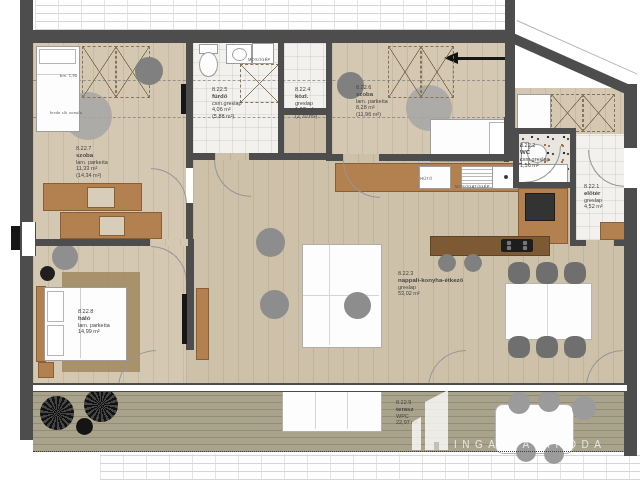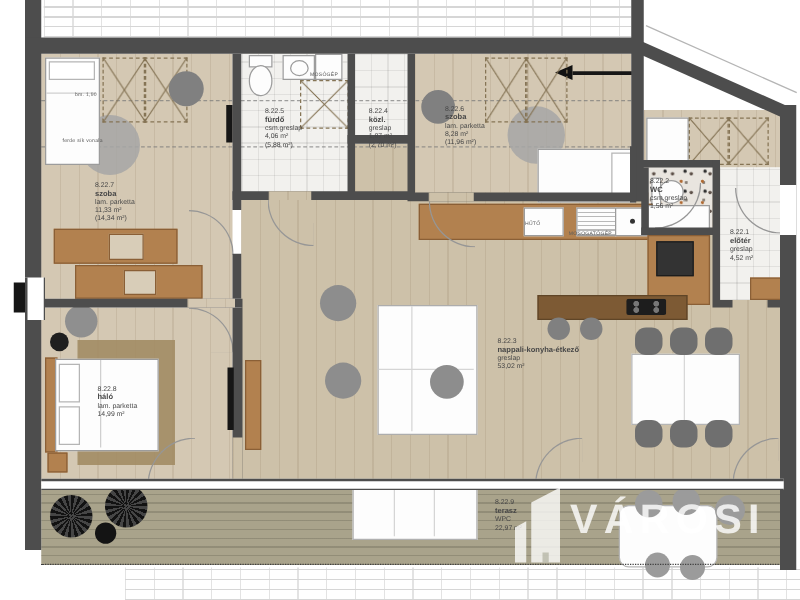--- a/index.html
+++ b/index.html
@@ -279,15 +279,15 @@
   <div class="tiny" style="left:420px;top:176px">HŰTŐ</div>
   <div class="tiny" style="left:455px;top:184px">MOSOGATÓGÉP</div>
 
   <div class="wm" style="left:410px;top:386px;width:42px;height:66px">
     <svg width="42" height="66" viewBox="0 0 42 66">
       <polygon points="2,64 2,36 11,31 11,64" fill="rgba(255,255,255,0.78)"></polygon>
       <polygon points="15,64 15,16 38,4 38,64" fill="rgba(255,255,255,0.78)"></polygon>
       <rect x="24" y="56" width="5" height="8" fill="rgba(160,160,140,0.55)"></rect>
     </svg>
   </div>
-  <div class="wm wm-brand" style="left:456px;top:396px">VÁROSI</div>
+  <div class="wm wm-sub" style="left:454px;top:439px">INGATLANIRODA</div>
 
 </div>
 
 </body></html>

